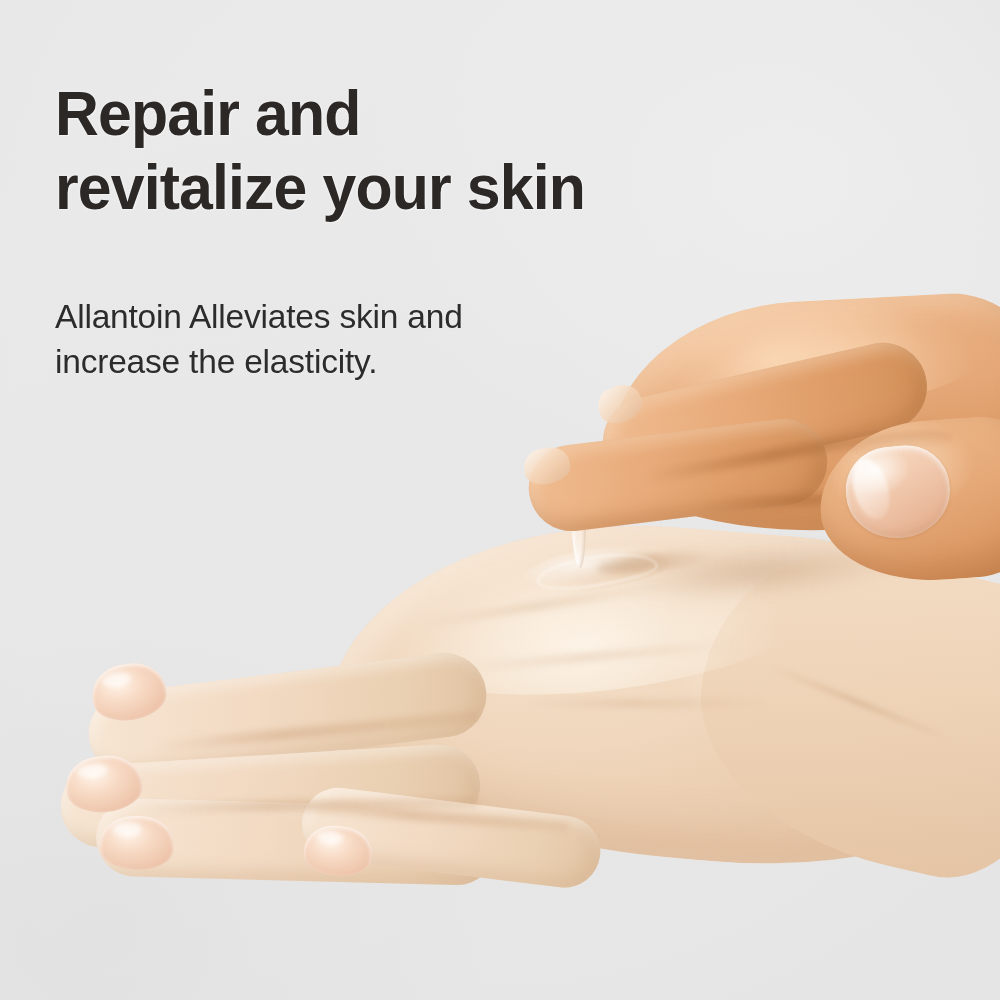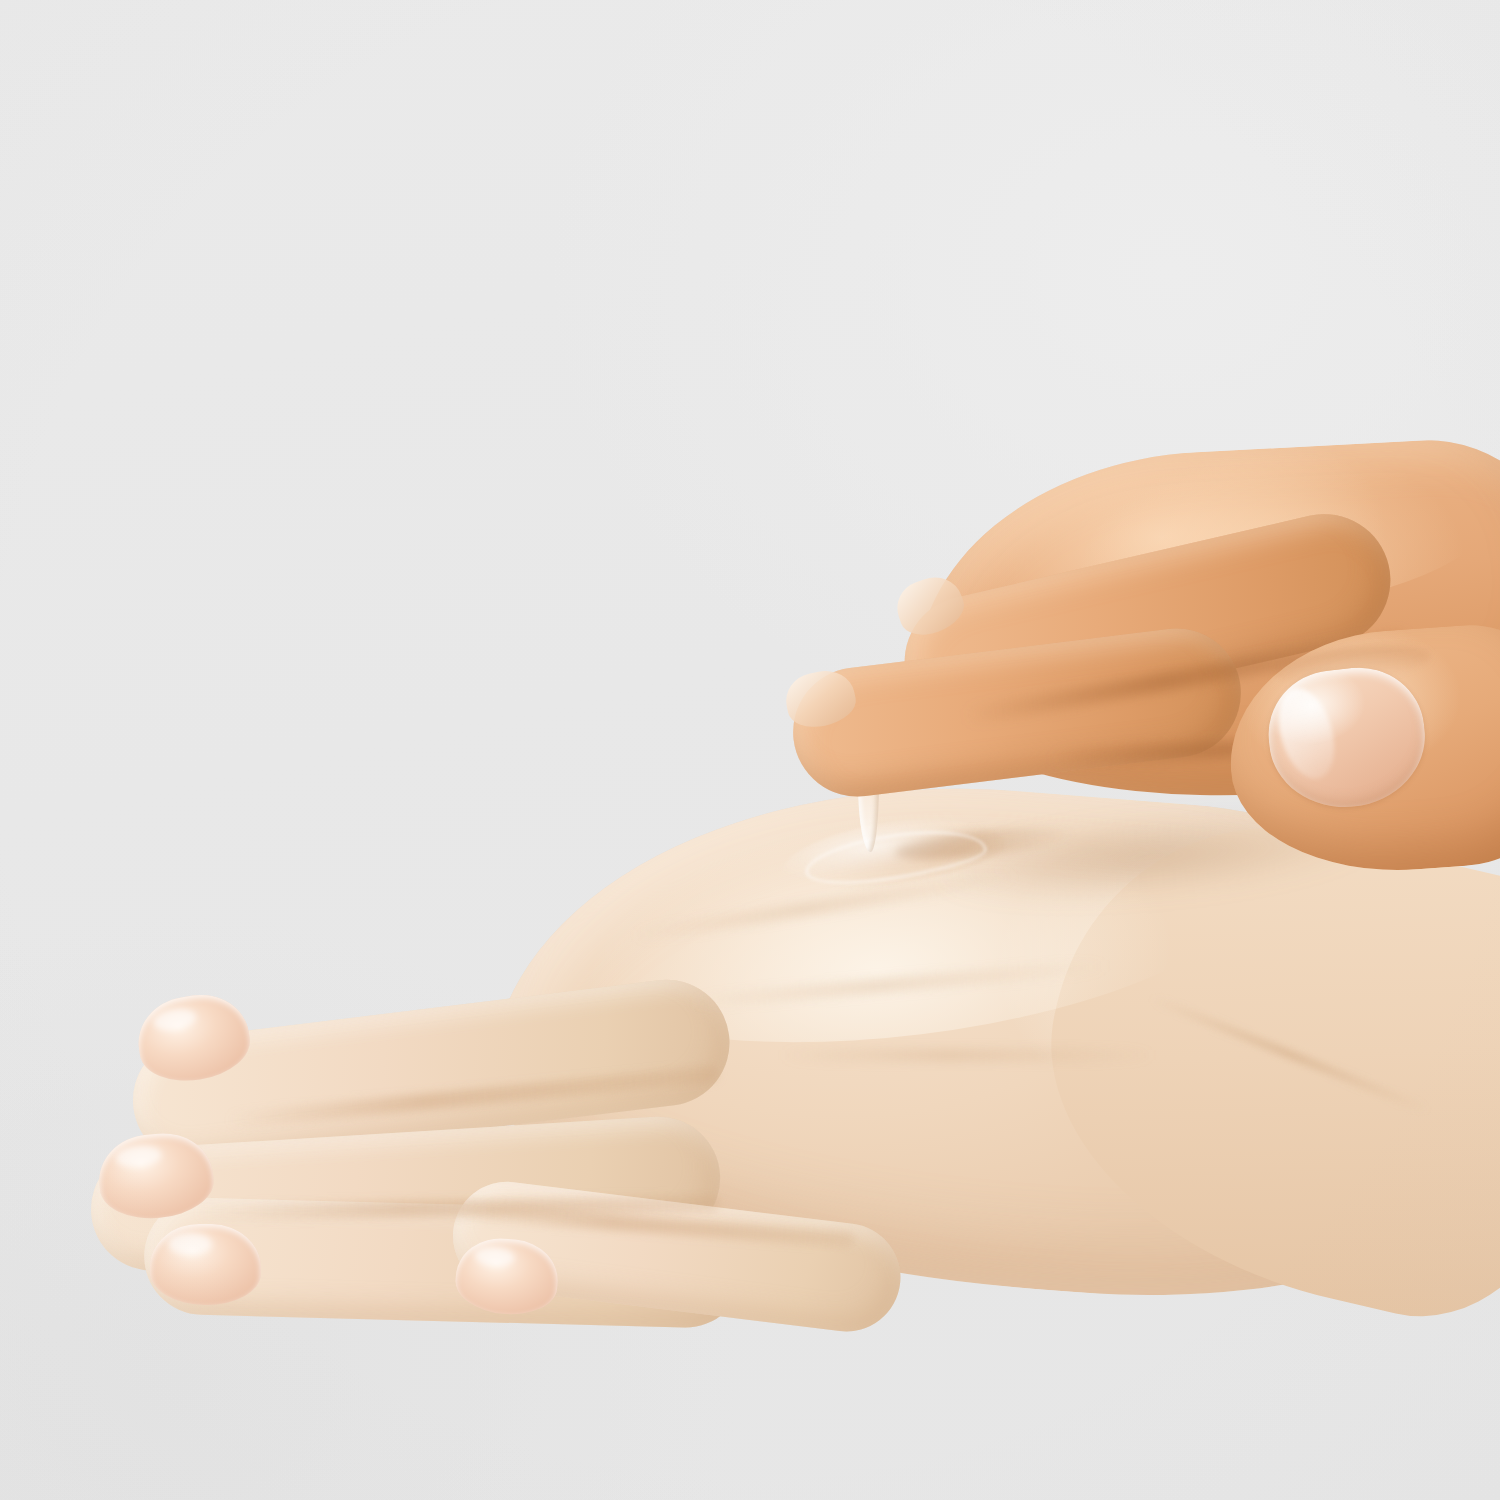--- a/index.html
+++ b/index.html
@@ -412,14 +412,20 @@
 
       <div class="uh-thumb"></div>
       <div class="thumb-cuticle"></div>
       <div class="thumb-nail"></div>
       <div class="thumb-nail-gloss"></div>
     </div>
 
     <div class="grain"></div>
   </div>
 
+  <div class="textblock">
+    <h1 class="headline">Repair and
+revitalize your skin</h1>
+    <p class="subtitle">Allantoin Alleviates skin and
+increase the elasticity.</p>
+  </div>
 
 </div>
 
 </body></html>

